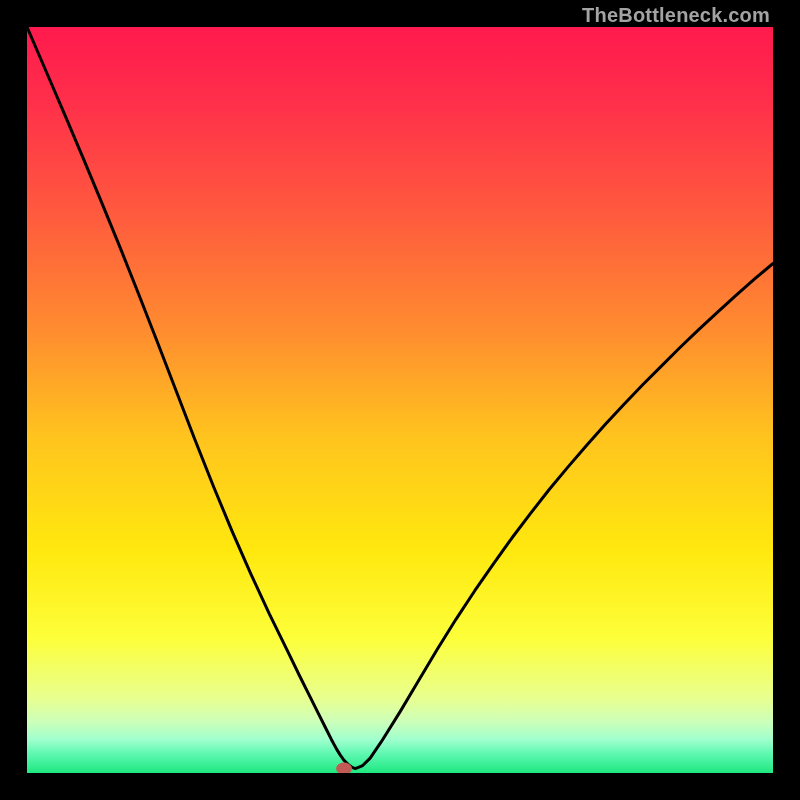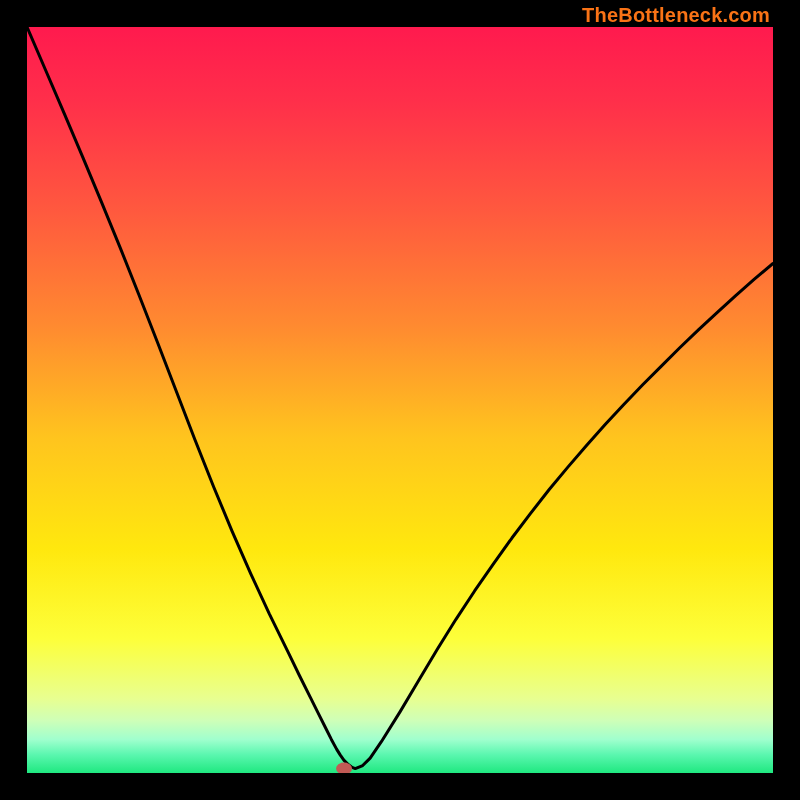--- a/index.html
+++ b/index.html
@@ -23,21 +23,21 @@
     top: 27px;
     width: 746px;
     height: 746px;
   }
   .watermark {
     position: absolute;
     top: 4px;
     right: 30px;
     font-size: 20px;
     font-weight: 600;
-    color: #f97316;
+    color: #a3a3a3;
     letter-spacing: 0.2px;
   }
 </style>
 </head>
 <body>
 
 <div class="frame">
   <div class="watermark">TheBottleneck.com</div>
   <svg class="plot" viewBox="0 0 746 746" preserveAspectRatio="none">
     <defs>

